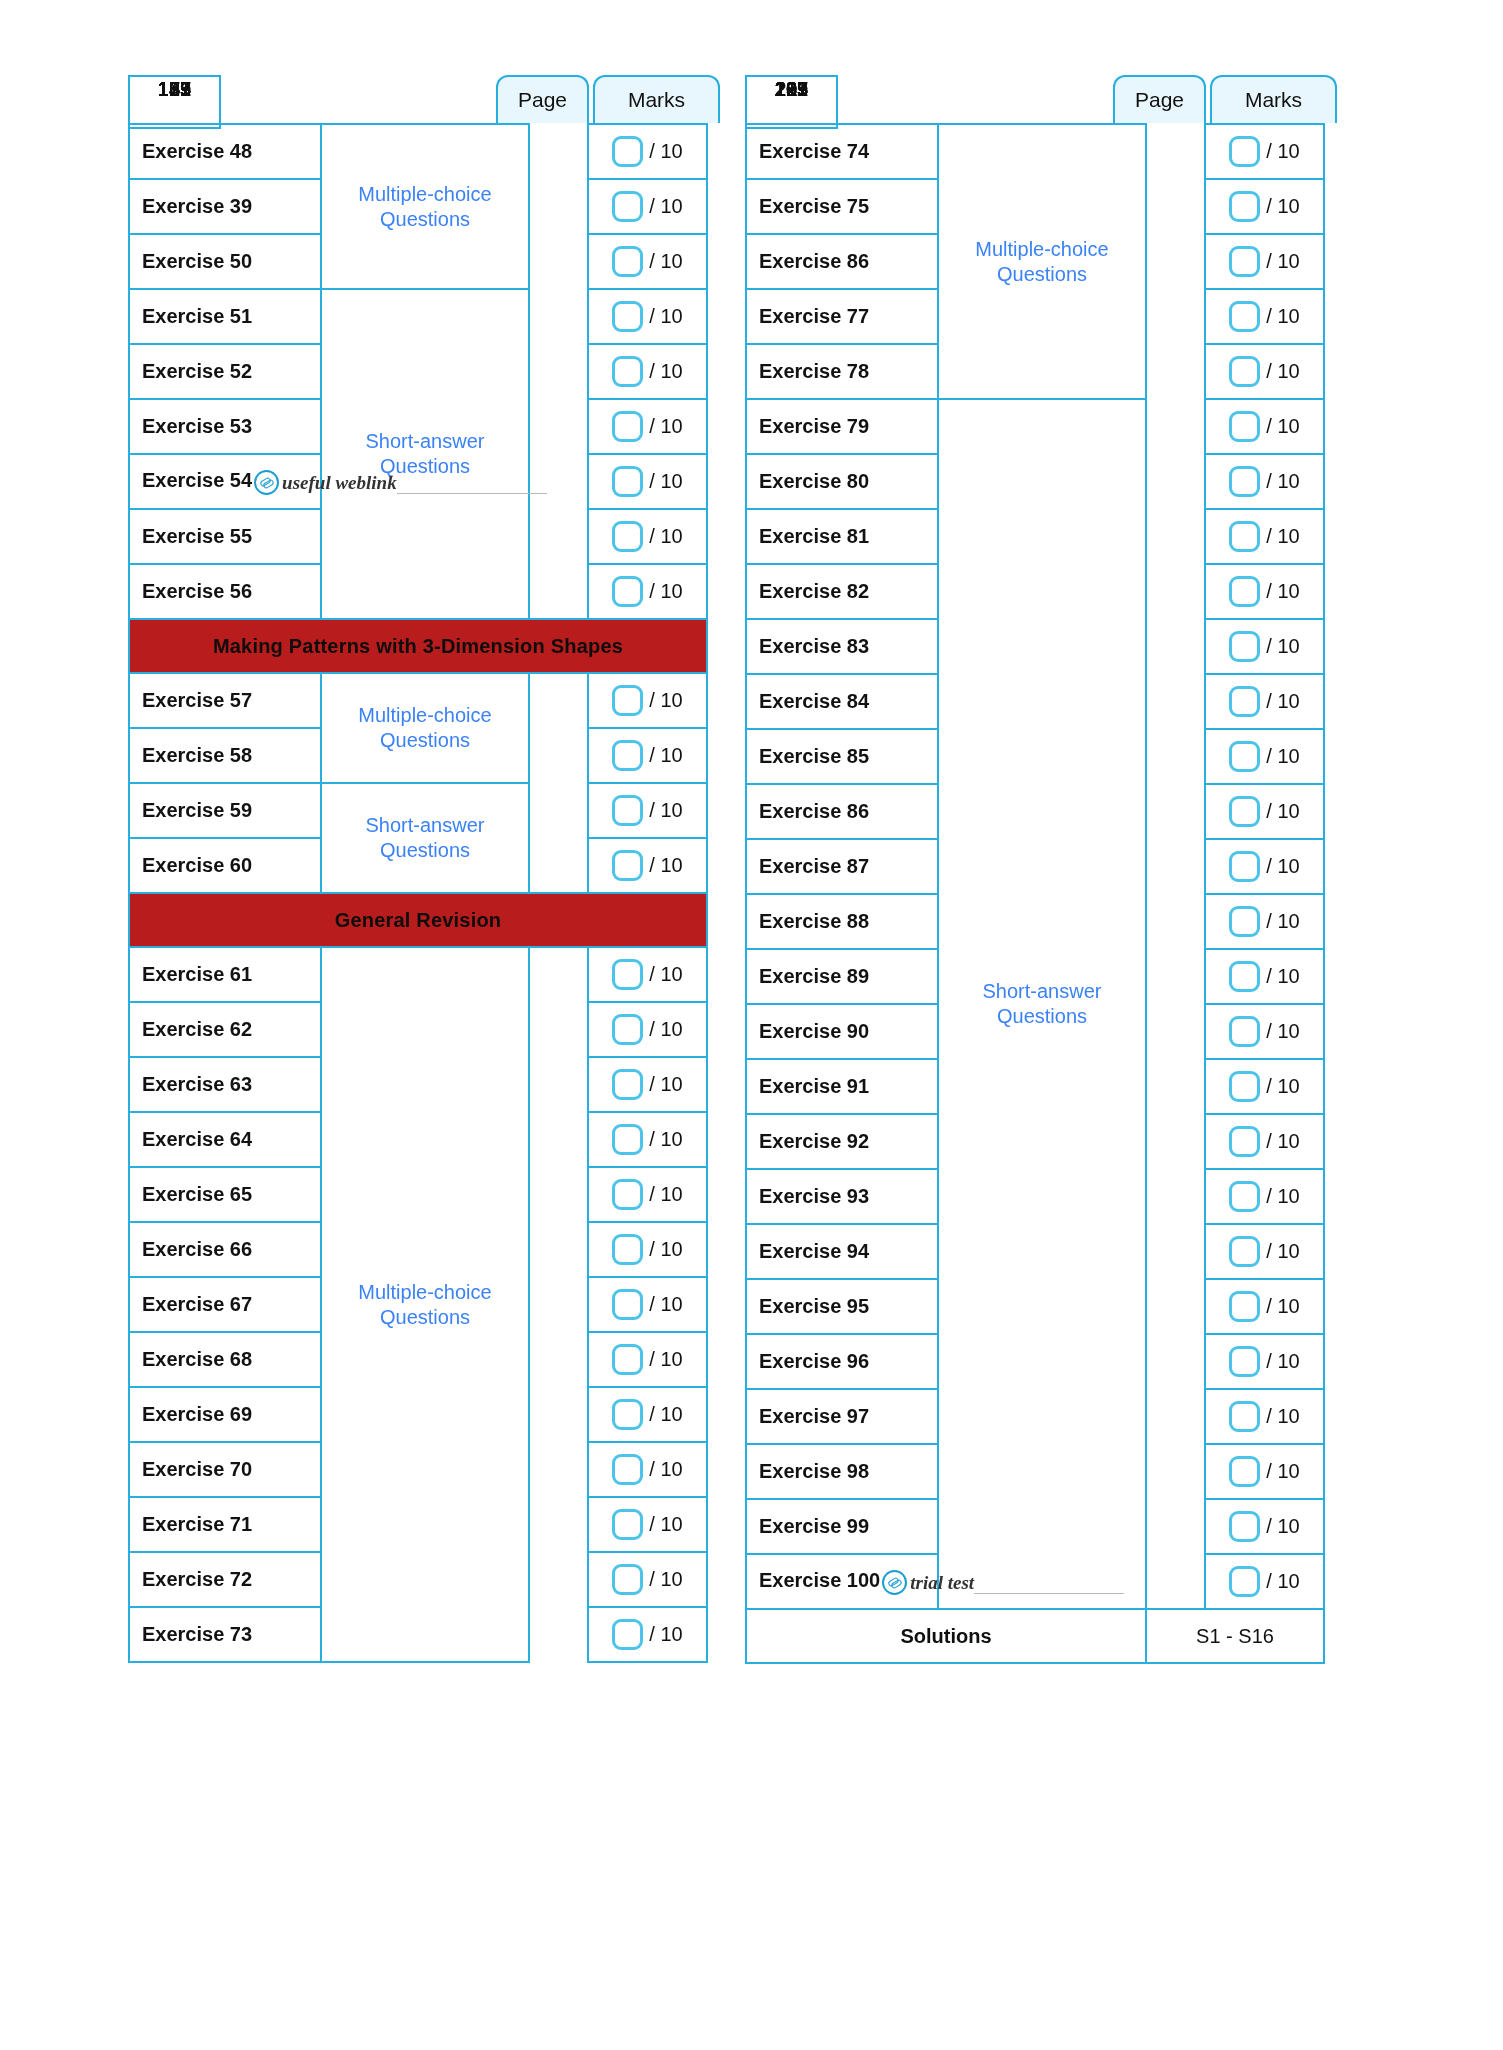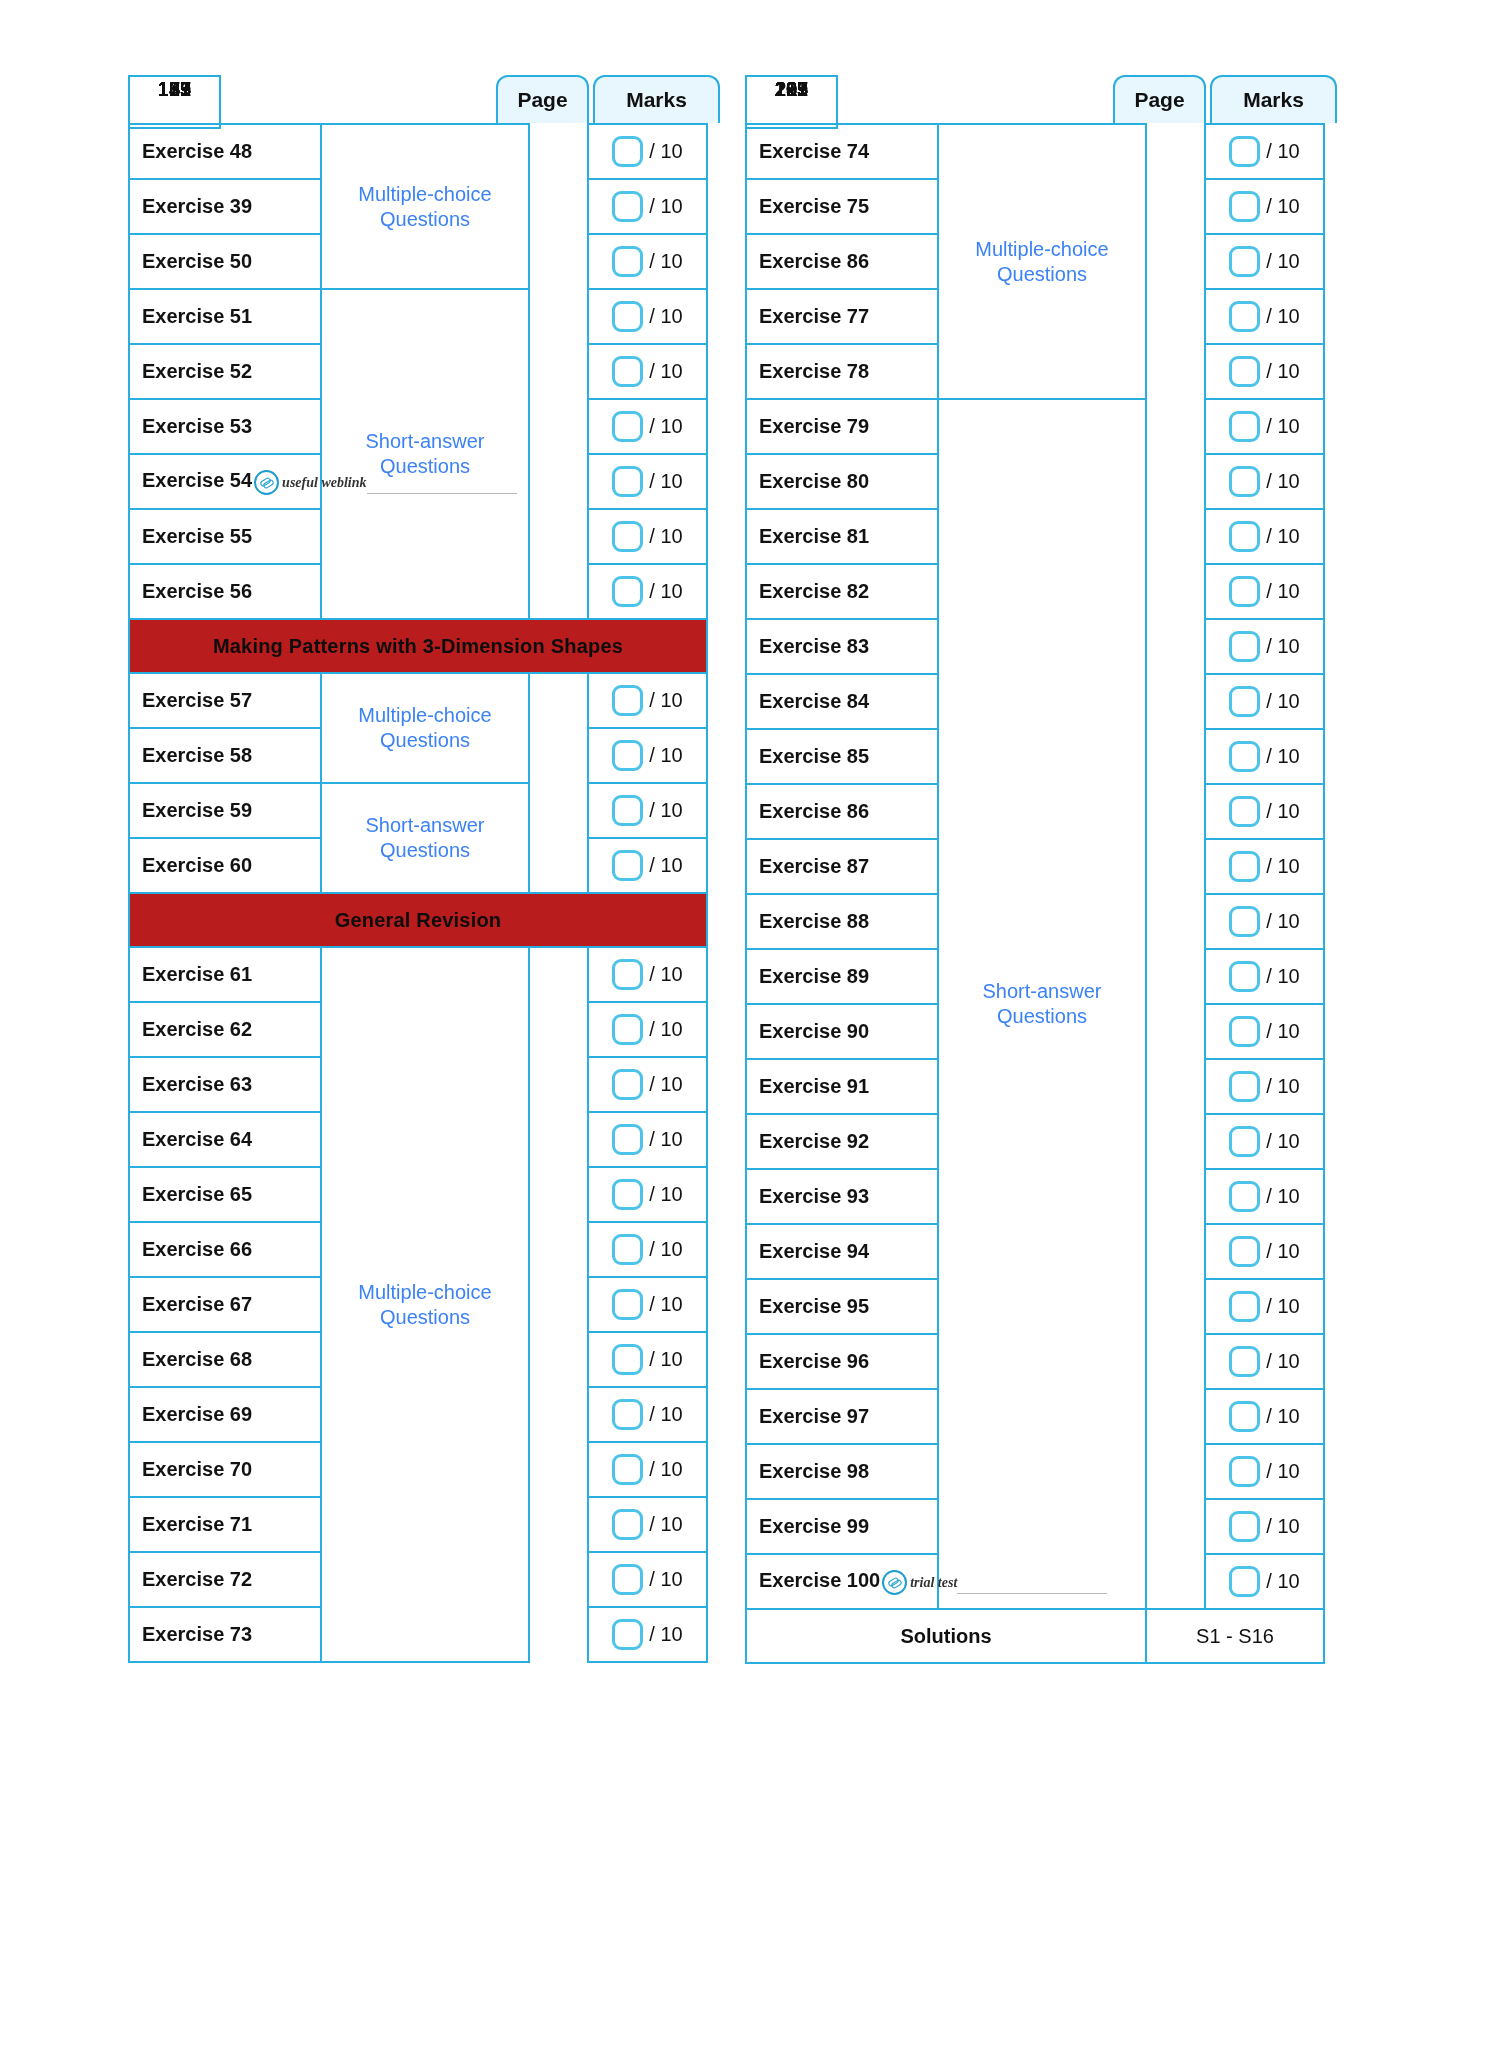--- a/index.html
+++ b/index.html
@@ -43,21 +43,20 @@
     border: 2px solid #29aee0;
     border-bottom: none;
     border-radius: 12px 12px 0 0;
     background: #e8f7fd;
     display: flex;
     align-items: center;
     justify-content: center;
     font-size: 21px;
     color: #111;
     box-sizing: border-box;
-    font-weight: bold;
   }
   .head-page  { left: 368px; width: 93px; }
   .head-marks { left: 465px; width: 127px; }
 
   
   table.ex {
     border-collapse: collapse;
     width: 580px;
     table-layout: fixed;
   }
@@ -172,21 +171,21 @@
     position: absolute;
     left: 7px; top: 9px;
     width: 9px; height: 4px;
     border: 1.6px solid #1b9ed0;
     border-radius: 3px;
     transform: rotate(-32deg);
   }
   .badge-text {
     font-family: "Liberation Serif", serif;
     font-style: italic;
-    font-size: 14px;
+    font-size: 19px;
     color: #333;
     white-space: nowrap;
   }
   .badge-under {
     position: absolute;
     left: 100%;
     top: 50%;
     transform: translateY(10px);
     width: 150px;
     height: 1px;

